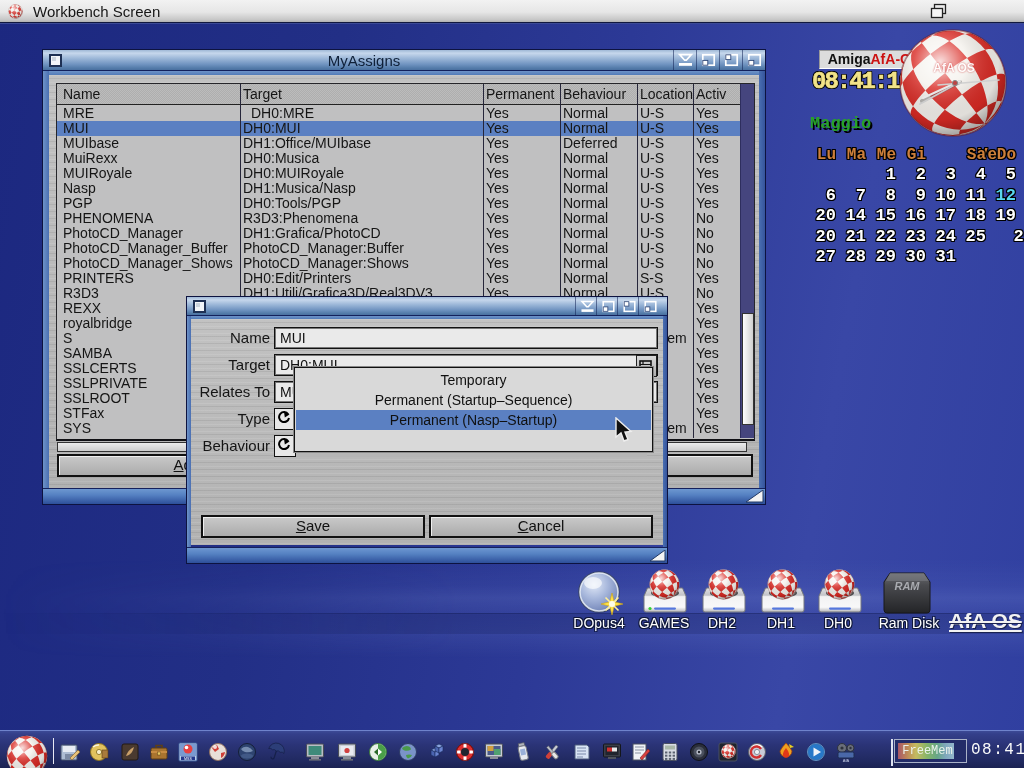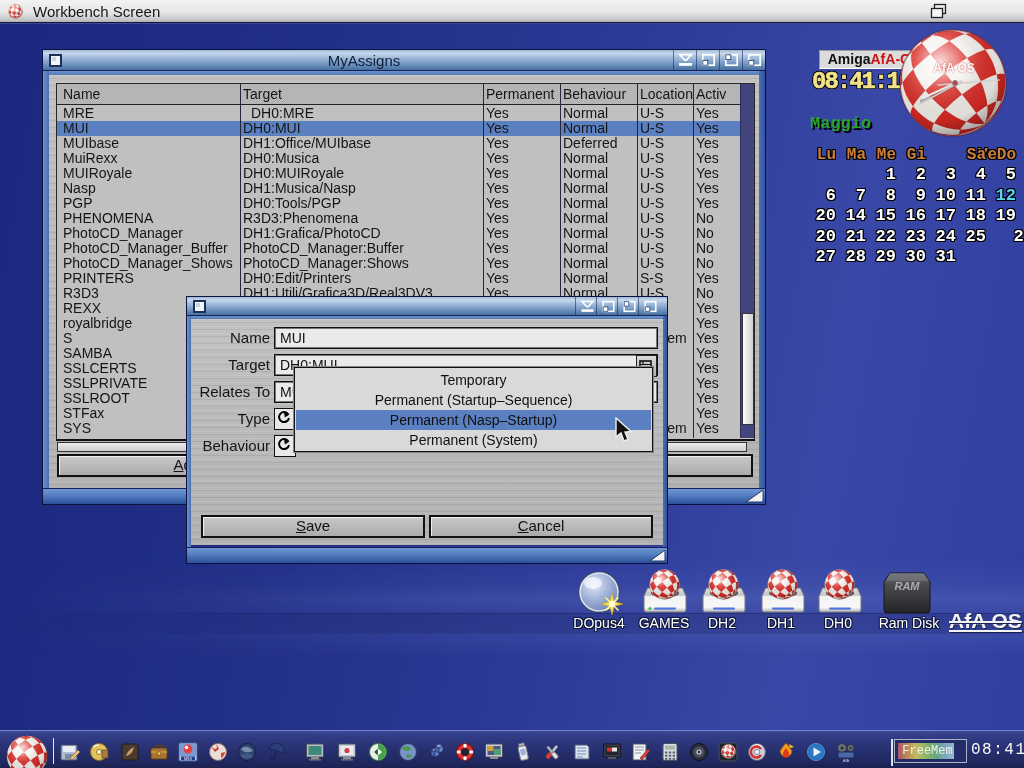--- a/index.html
+++ b/index.html
@@ -451,21 +451,20 @@
  </div>
  <div class="abs" style="left:109px;top:138px;width:351px;height:22px;background:#b5b5b5"></div>
 
  <div class="btn" style="left:14px;top:218px;width:220px;height:19px;line-height:18px"><u>S</u>ave</div>
  <div class="btn" style="left:242px;top:218px;width:220px;height:19px;line-height:18px"><u>C</u>ancel</div>
 
  <div id="popup" class="abs">
   <div class="it" style="top:2px">Temporary</div>
   <div class="it" style="top:22px">Permanent (Startup–Sequence)</div>
   <div class="it selrow" style="top:42px">Permanent (Nasp–Startup)</div>
-  <div class="it" style="top:62px">Permanent (System)</div>
  </div>
 </div>
 
 <svg class="abs" style="left:614px;top:417px;z-index:60" width="20" height="27" viewBox="0 0 20 27">
  <path d="M2 1 L2 20 L7 16 L10 24 L14 22.5 L11 15 L17 14.5 Z" fill="#111" stroke="#eee" stroke-width="1.4"></path>
 </svg>
 
 <div class="abs mono osh" style="left:812px;top:68px;font-size:24px;letter-spacing:-2px;color:#f2e388;font-weight:bold;-webkit-text-stroke:0.6px #f2e388">08:41:16</div>
 <svg class="abs" style="left:898px;top:28px" width="110" height="110">
       <use href="#boing"></use>

